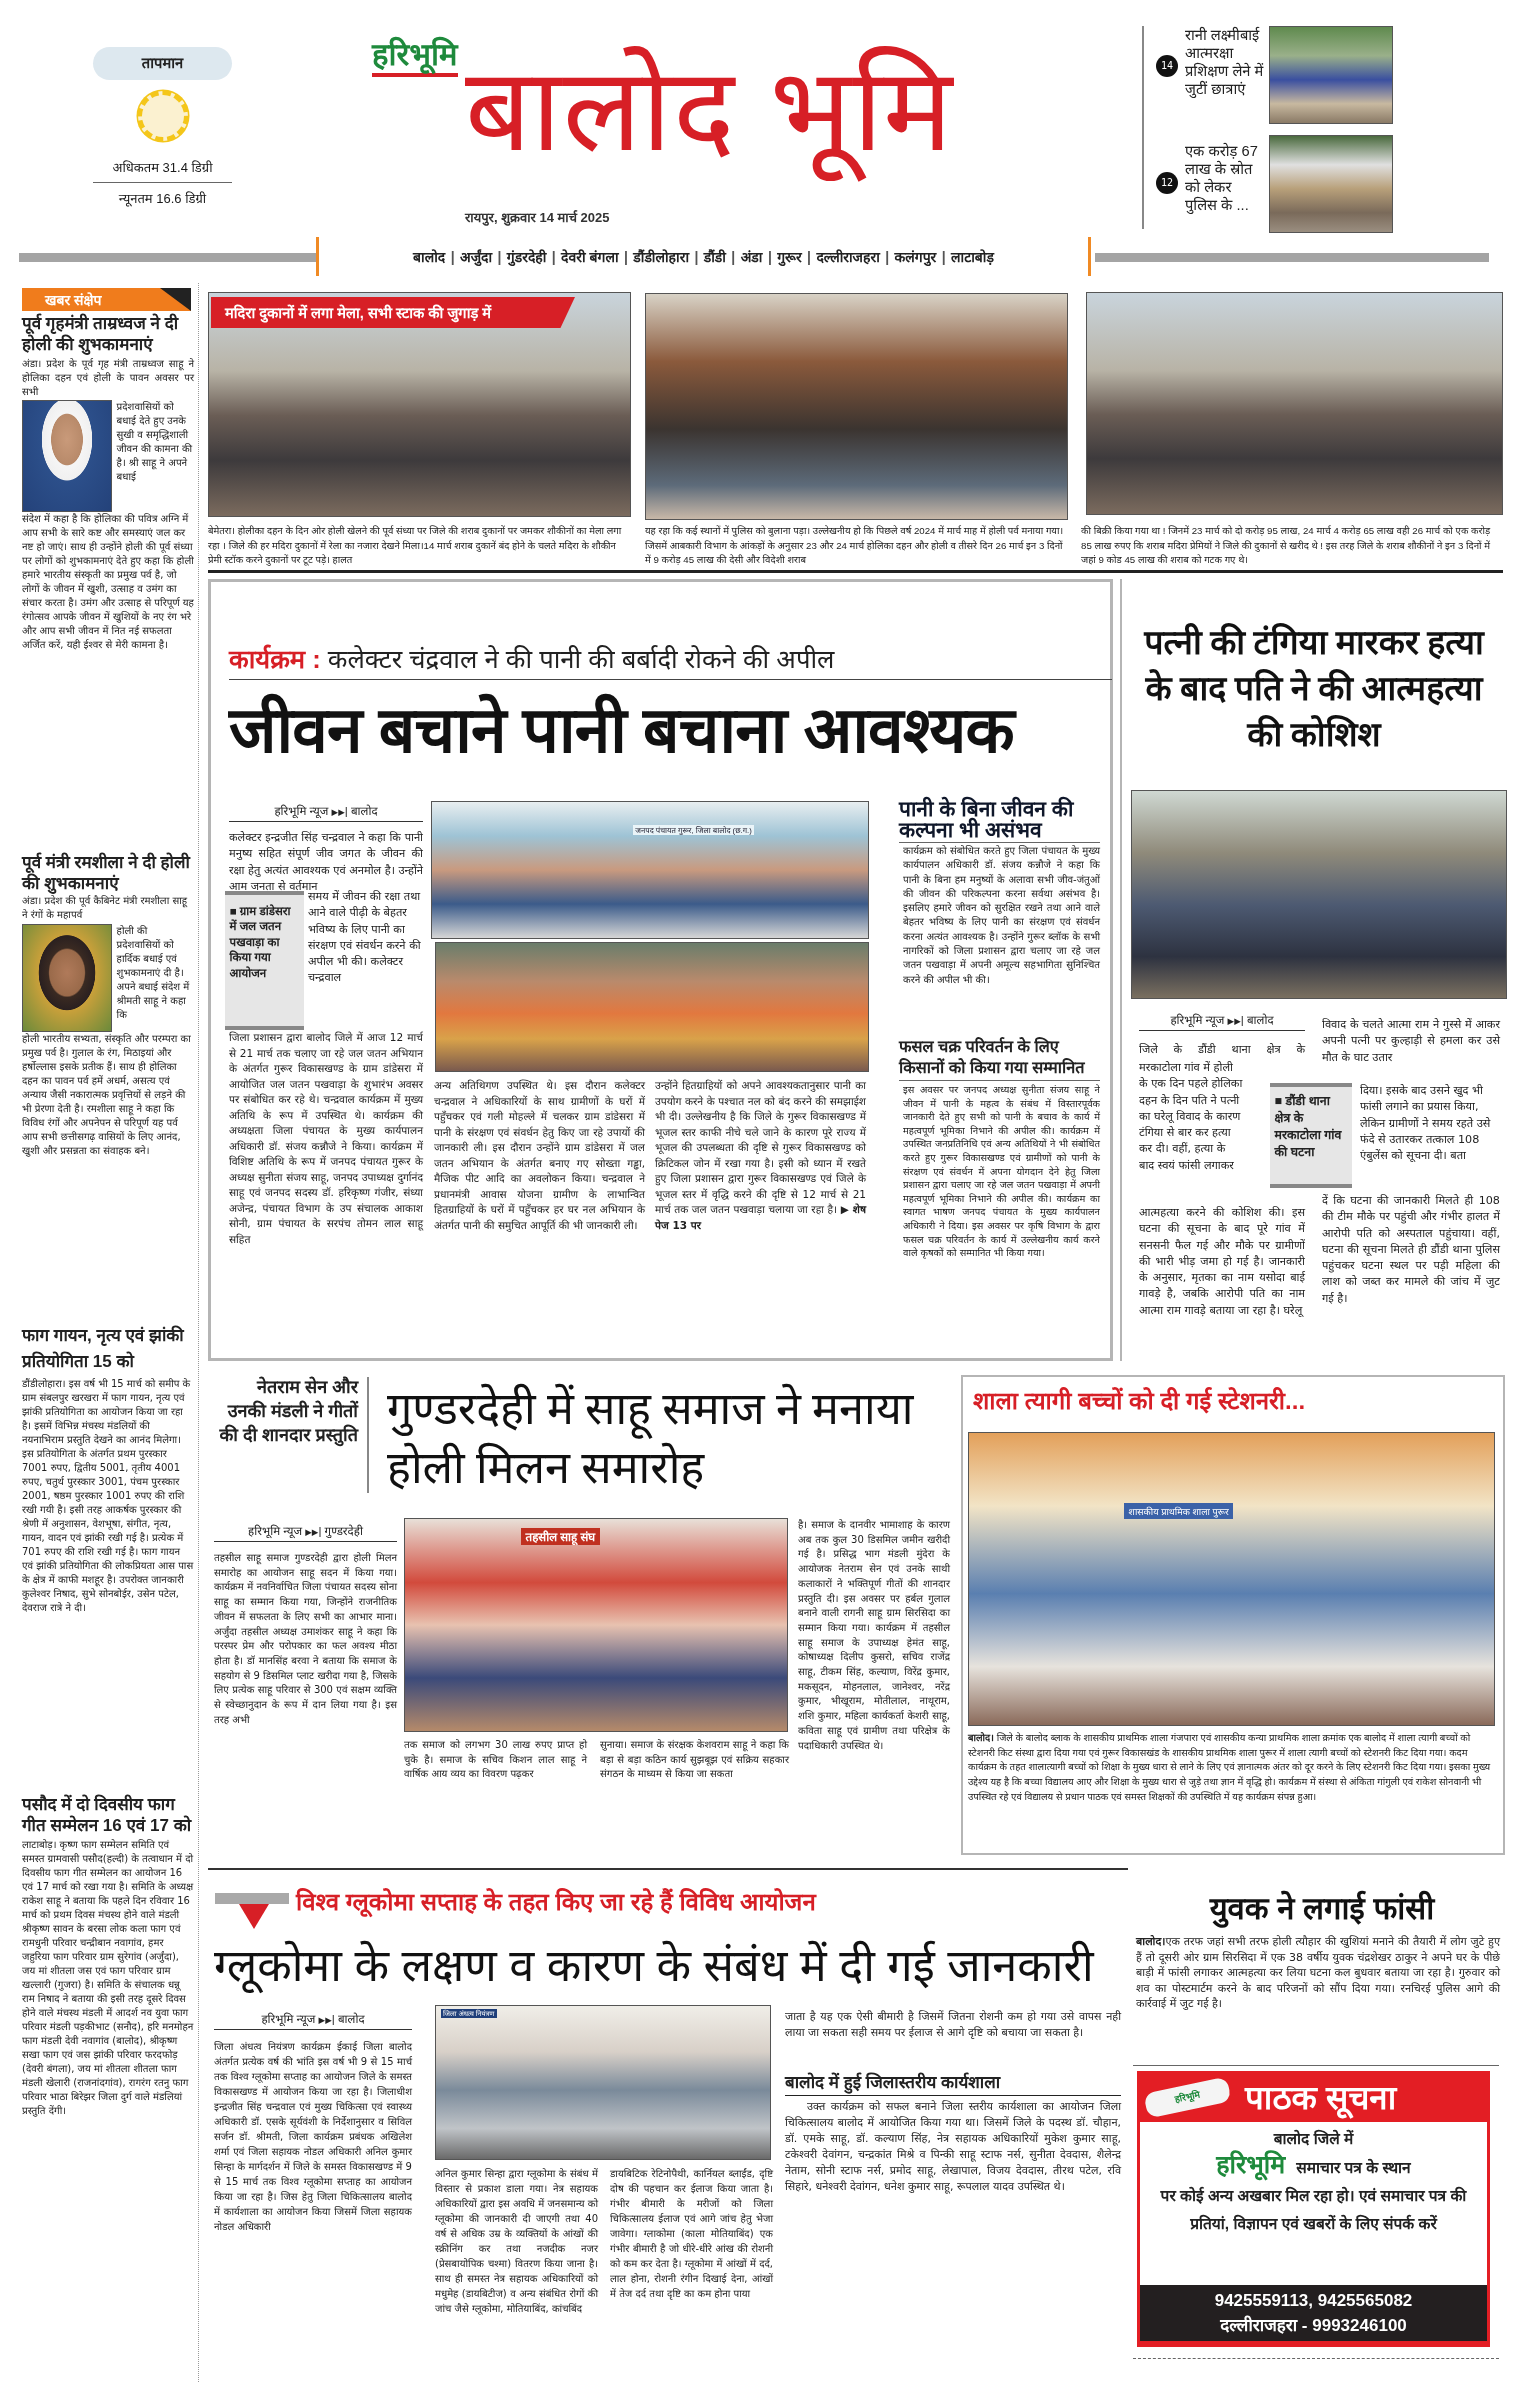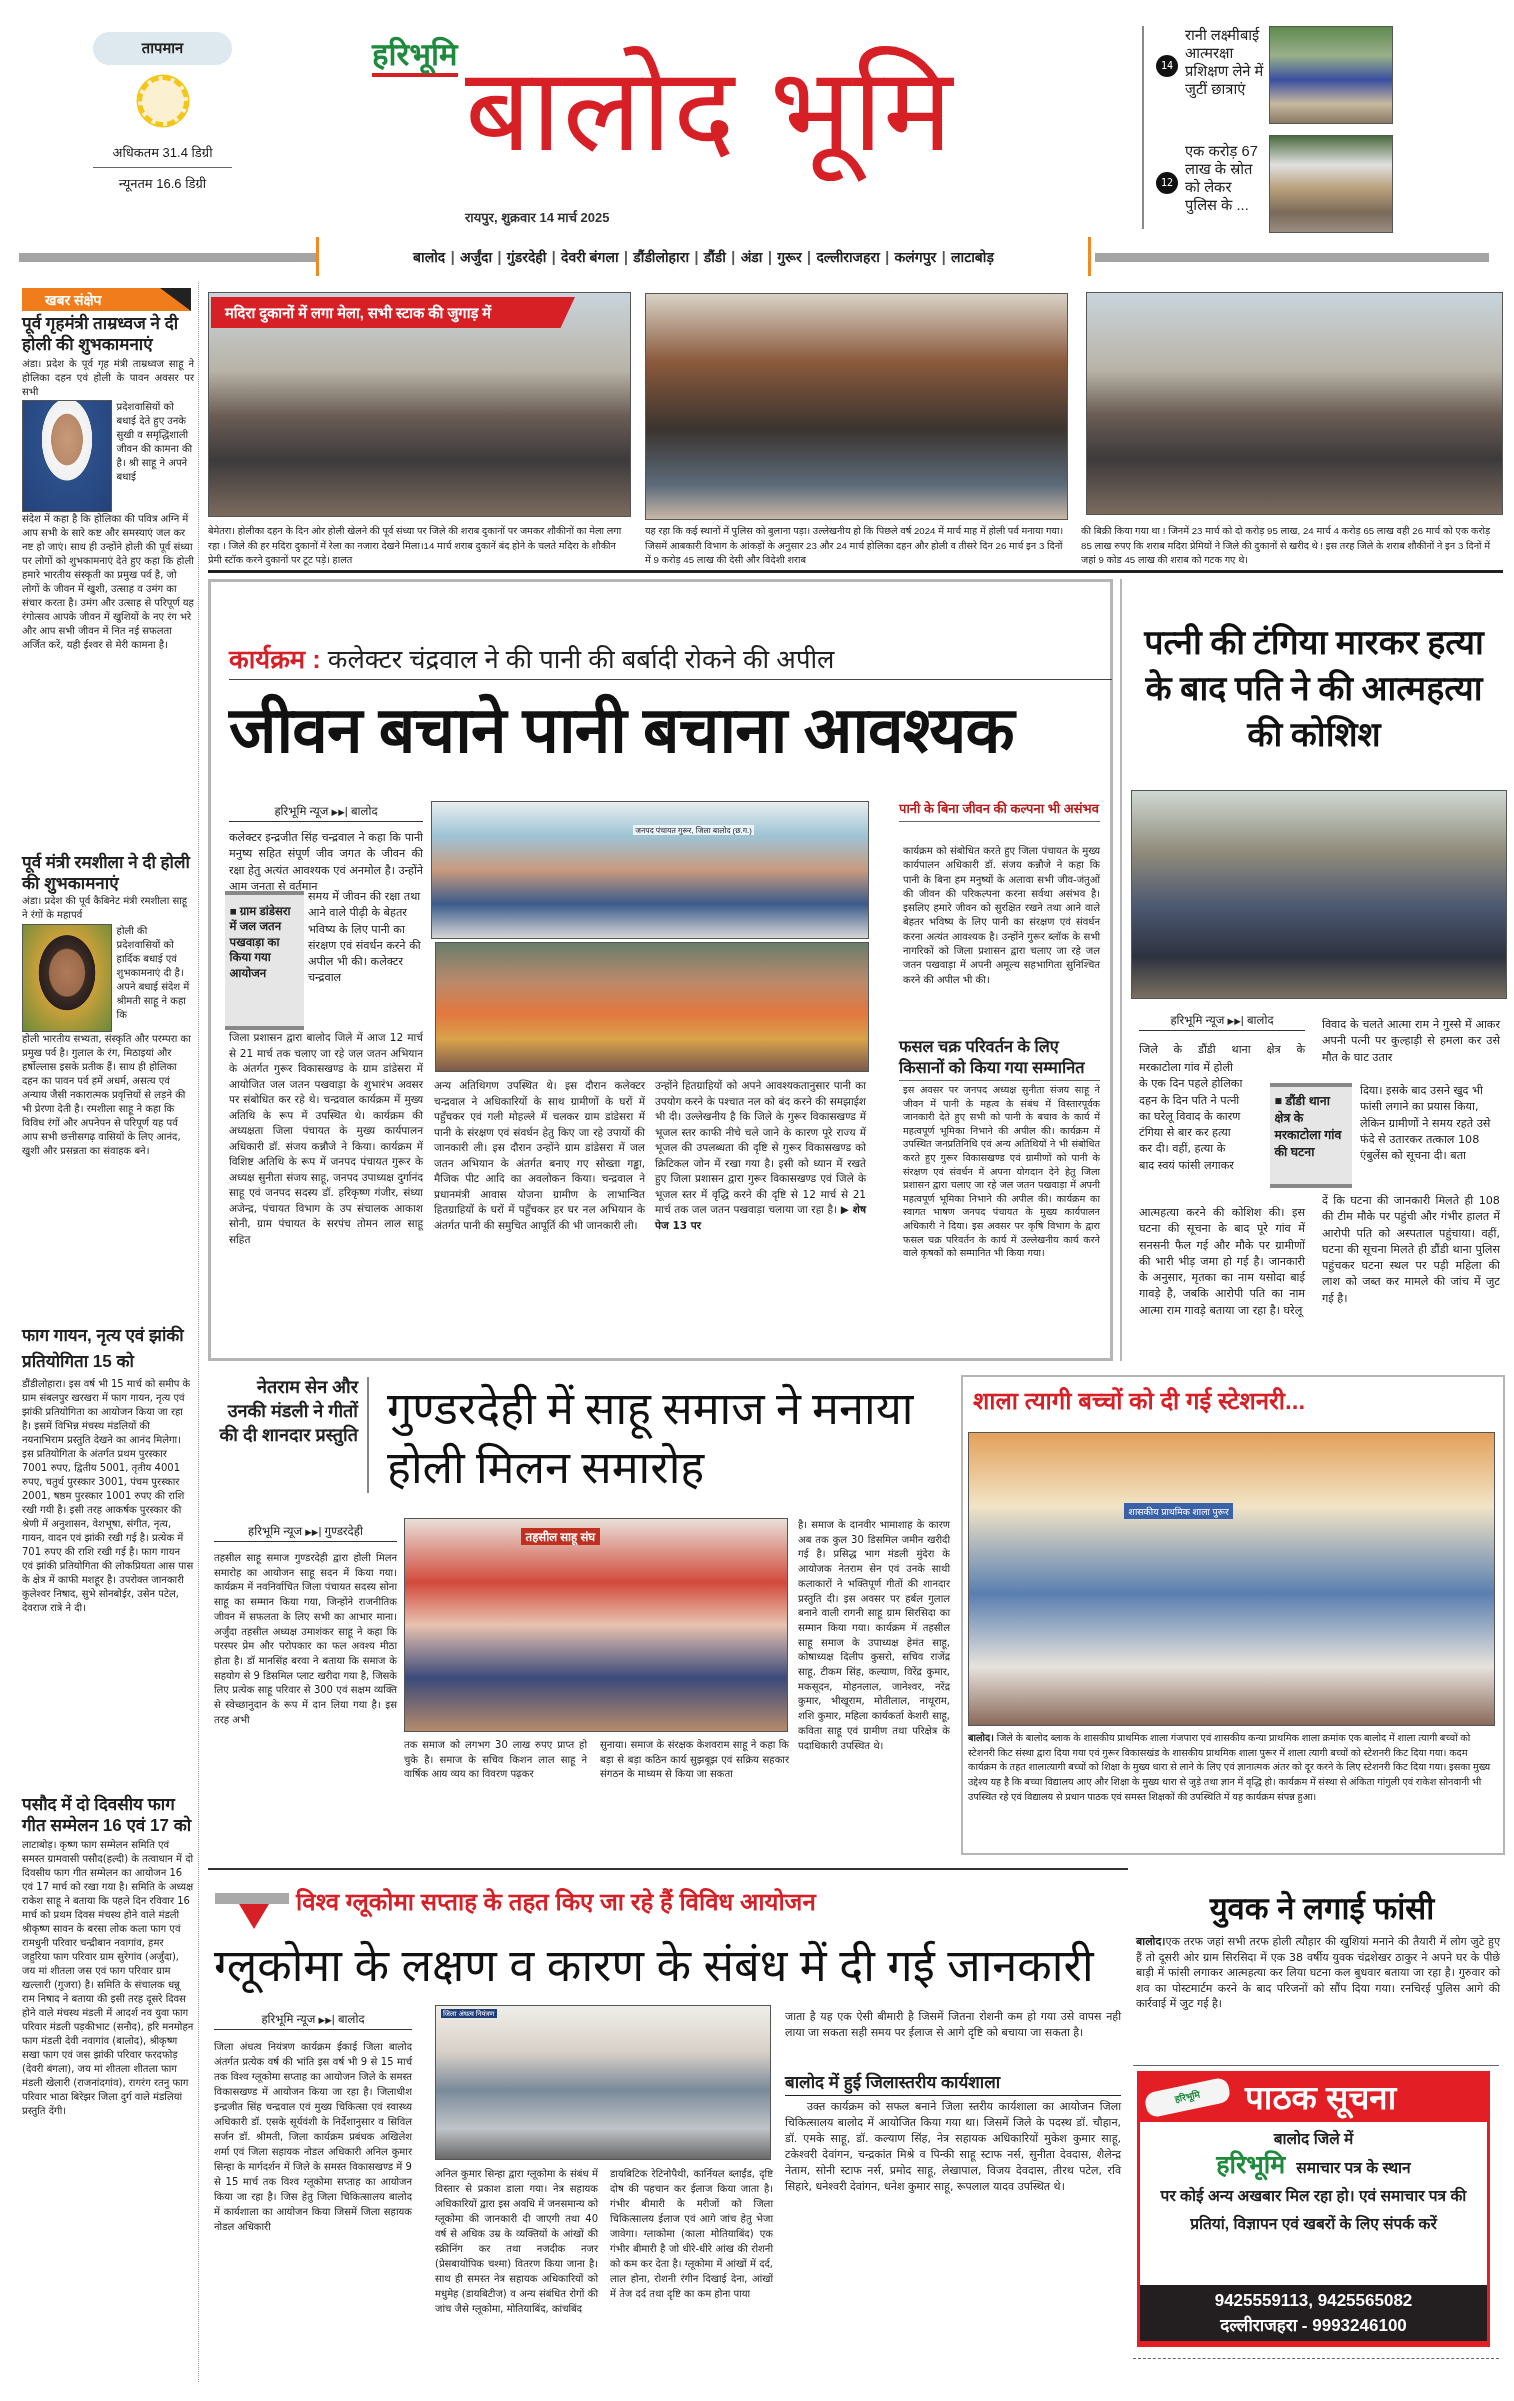--- a/index.html
+++ b/index.html
@@ -22,21 +22,21 @@
 .vline{position:absolute;width:0;border-left:1.5px dotted #999}
 .hr{position:absolute;height:0;border-top:3.1px solid #222}
 .byline{font-family:"Liberation Sans",sans-serif;font-size:11.6px;color:#222;border-bottom:1.2px solid #333;padding-bottom:3px}
 .pullbox{position:absolute;background:#e6e6e6;border-top:4.6px solid #888;border-bottom:4.6px solid #888;padding:11px 7.7px;font-family:"Liberation Sans",sans-serif;font-size:14.7px;line-height:20px;font-weight:bold;color:#222}
 .pullbox::before{content:"■ ";}
 .caption{font-family:"Liberation Sans",sans-serif;font-size:9.7px;line-height:14.7px;color:#222}
 </style>
 </head>
 <body>
 
-<div class="abs" style="left:93px;top:32px;width:139px;text-align:center">
+<div class="abs" style="left:93px;top:47px;width:139px;text-align:center">
   <div style="background:#dde8ef;border-radius:17px;height:33px;line-height:33px;font-family:'Liberation Sans',sans-serif;font-weight:bold;font-size:14.7px;color:#222;margin:0 0 11px 0">तापमान</div>
   <div style="width:50px;height:50px;margin:0 auto;border-radius:50%;background:#fbf1d0;border:4.6px dashed #f4c61a;box-shadow:0 0 0 1.5px #f4c61a"></div>
   <div style="font-family:'Liberation Sans',sans-serif;font-size:13px;margin-top:17px;padding-bottom:6.2px;border-bottom:1.5px solid #666">अधिकतम 31.4 डिग्री</div>
   <div style="font-family:'Liberation Sans',sans-serif;font-size:13px;margin-top:6.2px">न्यूनतम 16.6 डिग्री</div>
 </div>
 
 <div class="abs" style="left:372px;top:37px;font-family:'Liberation Sans',sans-serif;font-weight:bold;font-size:31px;color:#1e8a3c;border-bottom:4.6px solid #d71f26;line-height:36px">हरिभूमि</div>
 <div class="abs" style="left:465px;top:37px;font-family:'Liberation Sans',sans-serif;font-size:116px;color:#d71f26;line-height:147px;letter-spacing:1.5px">बालोद भूमि</div>
 <div class="abs" style="left:465px;top:208px;font-family:'Liberation Sans',sans-serif;font-weight:bold;font-size:13px;color:#333">रायपुर, शुक्रवार 14 मार्च 2025</div>
 
@@ -145,21 +145,21 @@
   <span style="position:absolute;left:201px;top:23px;font-family:'Liberation Sans',sans-serif;font-size:7.7px;color:#223;background:#eaf4f8;padding:0 2.3px">जनपद पंचायत गुरूर, जिला बालोद (छ.ग.)</span>
 </div>
 <div class="photo ph-women" style="left:435px;top:942px;width:434px;height:130px"></div>
 
 <div class="abs body-txt" style="left:434px;top:1078px;width:211px;font-size:10.5px;line-height:15.5px">अन्य अतिथिगण उपस्थित थे। इस दौरान कलेक्टर चन्द्रवाल ने अधिकारियों के साथ ग्रामीणों के घरों में पहुँचकर एवं गली मोहल्ले में चलकर ग्राम डांडेसरा में पानी के संरक्षण एवं संवर्धन हेतु किए जा रहे उपायों की जानकारी ली। इस दौरान उन्होंने ग्राम डांडेसरा में जल जतन अभियान के अंतर्गत बनाए गए सोख्ता गड्ढा, मैजिक पीट आदि का अवलोकन किया। चन्द्रवाल ने प्रधानमंत्री आवास योजना ग्रामीण के लाभान्वित हितग्राहियों के घरों में पहुँचकर हर घर नल अभियान के अंतर्गत पानी की समुचित आपूर्ति की भी जानकारी ली।</div>
 <div class="abs body-txt" style="left:655px;top:1078px;width:211px;font-size:10.5px;line-height:15.5px">
   <span>उन्होंने हितग्राहियों को अपने आवश्यकतानुसार पानी का उपयोग करने के पश्चात नल को बंद करने की समझाईश भी दी। उल्लेखनीय है कि जिले के गुरूर विकासखण्ड में भूजल स्तर काफी नीचे चले जाने के कारण पूरे राज्य में भूजल की उपलब्धता की दृष्टि से गुरूर विकासखण्ड को क्रिटिकल जोन में रखा गया है। इसी को ध्यान में रखते हुए जिला प्रशासन द्वारा गुरूर विकासखण्ड एवं जिले के भूजल स्तर में वृद्धि करने की दृष्टि से 12 मार्च से 21 मार्च तक जल जतन पखवाड़ा चलाया जा रहा है।</span>
   <span style="font-weight:bold">▶ <span>शेष पेज 13 पर</span></span>
 </div>
 
-<div class="abs" style="left:899px;top:798px;width:201px;font-family:'Liberation Sans',sans-serif;font-weight:bold;font-size:13px;line-height:21px;color:#b91c1c;border-bottom:1.5px solid #666;padding-bottom:1.5px">पानी के बिना जीवन की कल्पना भी असंभव</div>
+<div class="abs" style="left:899px;top:798px;width:201px;font-family:'Liberation Sans',sans-serif;font-weight:bold;font-size:21px;line-height:21px;color:#0f172a;border-bottom:1.5px solid #666;padding-bottom:1.5px">पानी के बिना जीवन की कल्पना भी असंभव</div>
 <div class="abs body-txt" style="left:903px;top:844px;width:197px;font-size:10px;line-height:14.3px">कार्यक्रम को संबोधित करते हुए जिला पंचायत के मुख्य कार्यपालन अधिकारी डॉ. संजय कन्नौजे ने कहा कि पानी के बिना हम मनुष्यों के अलावा सभी जीव-जंतुओं की जीवन की परिकल्पना करना सर्वथा असंभव है। इसलिए हमारे जीवन को सुरक्षित रखने तथा आने वाले बेहतर भविष्य के लिए पानी का संरक्षण एवं संवर्धन करना अत्यंत आवश्यक है। उन्होंने गुरूर ब्लॉक के सभी नागरिकों को जिला प्रशासन द्वारा चलाए जा रहे जल जतन पखवाड़ा में अपनी अमूल्य सहभागिता सुनिश्चित करने की अपील भी की।</div>
 <div class="abs" style="left:899px;top:1036px;width:201px;font-family:'Liberation Sans',sans-serif;font-weight:bold;font-size:16.3px;line-height:21px;color:#222;border-bottom:1.5px solid #666;padding-bottom:1.5px">फसल चक्र परिवर्तन के लिए किसानों को किया गया सम्मानित</div>
 <div class="abs body-txt" style="left:903px;top:1083px;width:197px;font-size:9.7px;line-height:13.6px">इस अवसर पर जनपद अध्यक्ष सुनीता संजय साहू ने जीवन में पानी के महत्व के संबंध में विस्तारपूर्वक जानकारी देते हुए सभी को पानी के बचाव के कार्य में महत्वपूर्ण भूमिका निभाने की अपील की। कार्यक्रम में उपस्थित जनप्रतिनिधि एवं अन्य अतिथियों ने भी संबोधित करते हुए गुरूर विकासखण्ड एवं ग्रामीणों को पानी के संरक्षण एवं संवर्धन में अपना योगदान देने हेतु जिला प्रशासन द्वारा चलाए जा रहे जल जतन पखवाड़ा में अपनी महत्वपूर्ण भूमिका निभाने की अपील की। कार्यक्रम का स्वागत भाषण जनपद पंचायत के मुख्य कार्यपालन अधिकारी ने दिया। इस अवसर पर कृषि विभाग के द्वारा फसल चक्र परिवर्तन के कार्य में उल्लेखनीय कार्य करने वाले कृषकों को सम्मानित भी किया गया।</div>
 
 <div class="abs" style="left:1128px;top:620px;width:372px;text-align:center;font-family:Liberation Serif, serif;font-weight:bold;font-size:34px;line-height:46px;color:#111">पत्नी की टंगिया मारकर हत्या के बाद पति ने की आत्महत्या की कोशिश</div>
 <div class="photo ph-village" style="left:1131px;top:790px;width:376px;height:209px"></div>
 <div class="abs" style="left:1139px;top:1012px;width:166px;text-align:center">
   <div class="byline"><span>हरिभूमि न्यूज</span> <span style="font-size:8.5px">▶▶</span>| <span>बालोद</span></div>
 </div>
 <div class="abs body-txt" style="left:1139px;top:1042px;width:166px;text-align-last:justify">जिले के डौंडी थाना क्षेत्र के</div>

